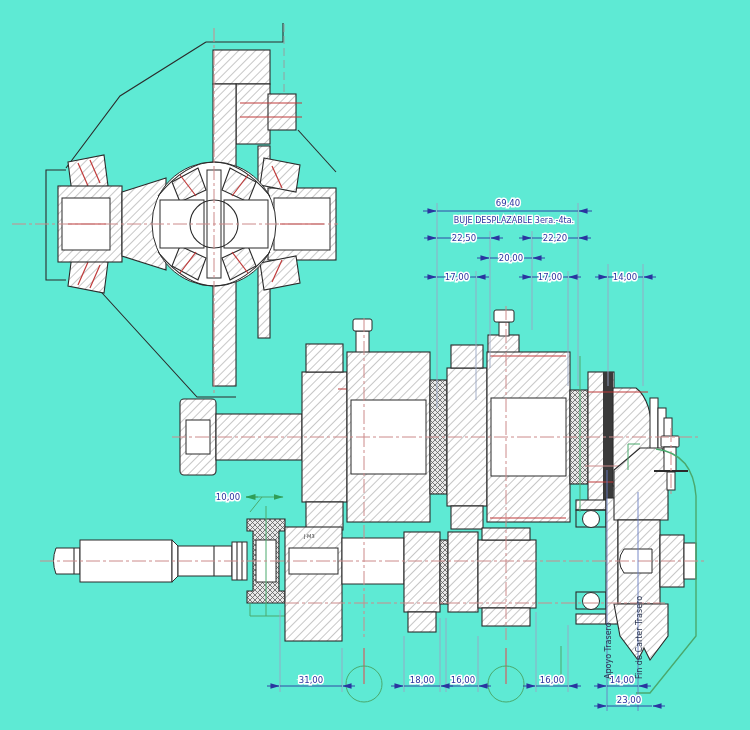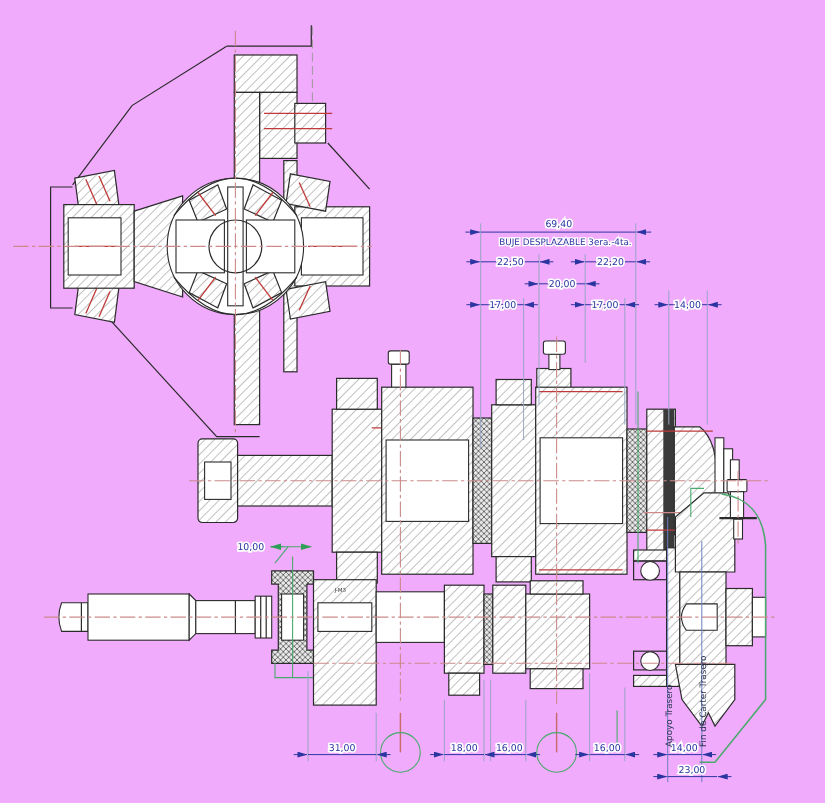--- a/index.html
+++ b/index.html
@@ -1,16 +1,16 @@
 <!DOCTYPE html>
 <html><head>
 <meta charset="utf-8">
 <style>
   html,body{margin:0;padding:0;background:#ffffff;}
-  .page{position:relative;width:750px;height:730px;background:#f0abfc;overflow:hidden;
+  .page{position:relative;width:750px;height:730px;background:#5eead4;overflow:hidden;
         font-family:"DejaVu Sans",sans-serif;}
   svg{display:block;}
   .dimtxt{font-family:"DejaVu Sans",sans-serif;font-size:8.5px;fill:#2a35a0;
           stroke:#ffffff;stroke-width:3px;paint-order:stroke;text-anchor:middle;}
   .notetxt{font-family:"DejaVu Sans",sans-serif;font-size:8px;fill:#2a35a0;
            stroke:#ffffff;stroke-width:2.5px;paint-order:stroke;text-anchor:middle;}
   .vlabel{font-family:"DejaVu Sans",sans-serif;font-size:8px;fill:#2a3550;}
   .tinytxt{font-family:"DejaVu Sans",sans-serif;font-size:5px;fill:#333333;}
   .oln{stroke:#2b2b2b;stroke-width:1.1;fill:none;}
   .part{stroke:#2b2b2b;stroke-width:1.1;}

